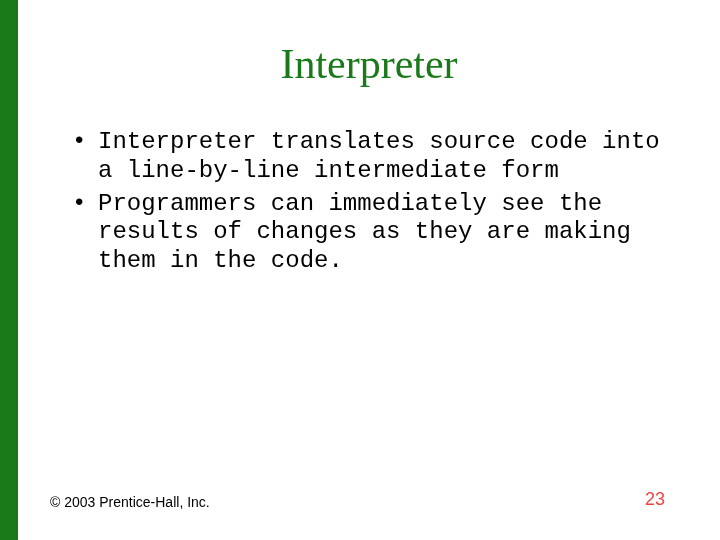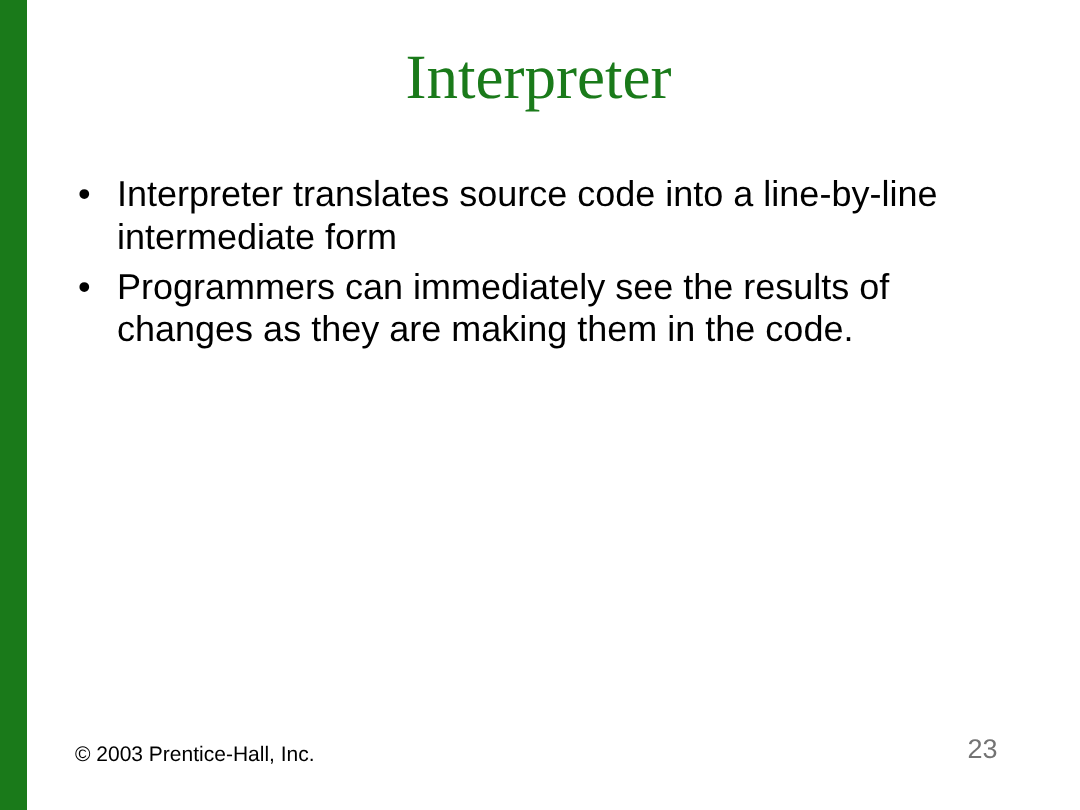--- a/index.html
+++ b/index.html
@@ -13,37 +13,38 @@
     position: absolute;
     left: 0;
     top: 0;
     width: 18px;
     height: 540px;
     background: #1a7a1a;
   }
   .slide {
     position: absolute;
     left: 18px;
-    top: 0;
+    top: 12px;
     width: 702px;
     height: 528px;
-    padding: 20px 40px 0 20px;
+    padding: 20px 40px 0 40px;
   }
   .title {
     font-family: "Times New Roman", Times, serif;
     font-size: 42px;
     color: #1a7a1a;
     text-align: center;
     margin-top: 8px;
     margin-bottom: 40px;
     font-weight: normal;
   }
   ul.bullets {
     list-style: none;
     padding-left: 10px;
+    font-family: Liberation Mono, monospace;
   }
   ul.bullets li {
     position: relative;
     padding-left: 30px;
     font-size: 24px;
     color: #000000;
     line-height: 1.2;
     margin-bottom: 4px;
   }
   ul.bullets li::before {
@@ -59,21 +60,21 @@
     left: 50px;
     bottom: 30px;
     font-size: 14px;
     color: #000000;
   }
   .page-number {
     position: absolute;
     right: 55px;
     bottom: 30px;
     font-size: 18px;
-    color: #737373;
+    color: #ef4444;
     margin-left: 30px;
   }
 </style>
 </head>
 <body>
 
 <div class="green-bar"></div>
 
 <div class="slide">
   <h1 class="title">Interpreter</h1>

